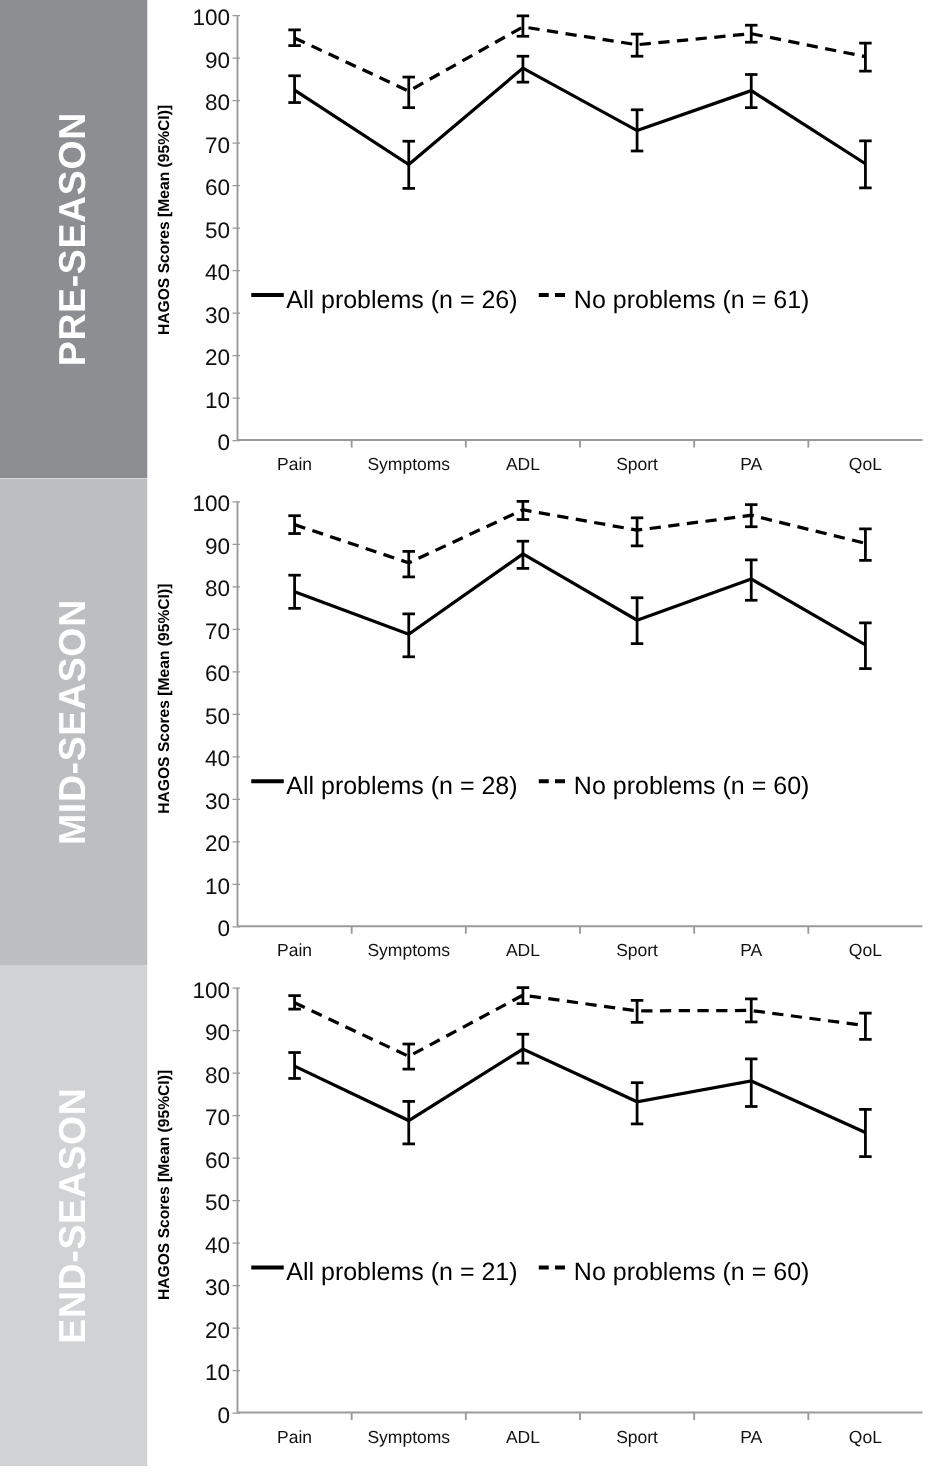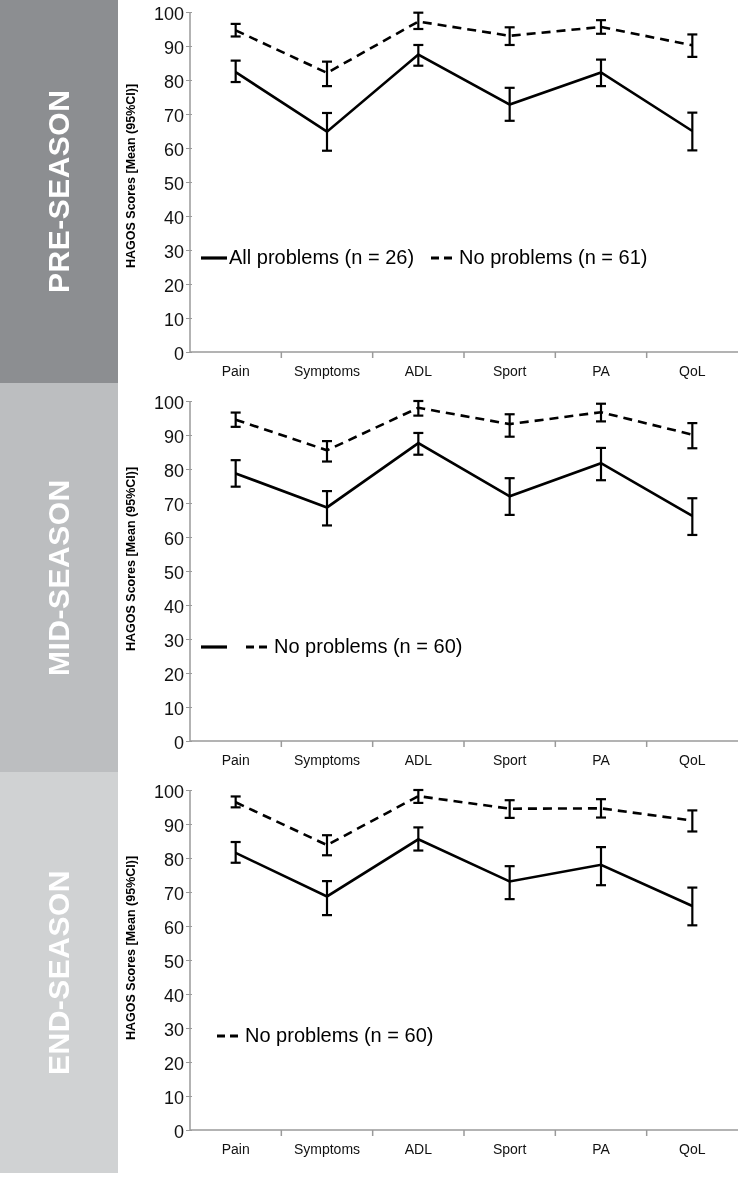--- a/index.html
+++ b/index.html
@@ -31,21 +31,21 @@
 
   svg.plot{position:absolute;left:0;top:0;}
 
   .xtick{
     position:absolute;text-align:center;font-size:14px;color:#111;
   }
   .legend{
     position:absolute;display:flex;align-items:center;
     font-size:20px;color:#000;white-space:nowrap;
   }
-  .legend .entry{display:flex;align-items:center;margin-top:17px;}
+  .legend .entry{display:flex;}
   .legend .swatch{display:inline-block;margin-right:1px;}
   .gap{display:inline-block;width:16px;}
   .seam{position:absolute;left:0;width:749px;background:#ffffff;}
 </style>
 </head>
 <body>
 
 <div class="figure">
 
   <div class="panel" id="panel0" style="height:383px;">
@@ -284,20 +284,21 @@
           <div class="xtick" style="left: 250.333px; width: 100px; top: 369px;">ADL</div>
           <div class="xtick" style="left: 341.667px; width: 100px; top: 369px;">Sport</div>
           <div class="xtick" style="left: 433px; width: 100px; top: 369px;">PA</div>
           <div class="xtick" style="left: 524.333px; width: 100px; top: 369px;">QoL</div>
         </div>
       <div class="legend" id="legend1" style="left: 82px; top: 235.2px;">
           <span class="entry">
             <svg class="swatch" width="28" height="14">
               <line x1="1" y1="7" x2="27" y2="7" stroke="#000000" stroke-width="3.2"></line>
             </svg>
+            <span>All problems (n = 28)</span>
           </span>
           <span class="gap"></span>
           <span class="entry">
             <svg class="swatch" width="28" height="14">
               <line x1="1" y1="7" x2="27" y2="7" stroke="#000000" stroke-width="3.2" stroke-dasharray="8,5"></line>
             </svg>
             <span>No problems (n = 60)</span>
           </span>
         </div>
     </div>
@@ -408,20 +409,26 @@
         </svg>
       <div class="xlabels" id="xlabels2">
           <div class="xtick" style="left: 67.6667px; width: 100px; top: 369px;">Pain</div>
           <div class="xtick" style="left: 159px; width: 100px; top: 369px;">Symptoms</div>
           <div class="xtick" style="left: 250.333px; width: 100px; top: 369px;">ADL</div>
           <div class="xtick" style="left: 341.667px; width: 100px; top: 369px;">Sport</div>
           <div class="xtick" style="left: 433px; width: 100px; top: 369px;">PA</div>
           <div class="xtick" style="left: 524.333px; width: 100px; top: 369px;">QoL</div>
         </div>
       <div class="legend" id="legend2" style="left: 82px; top: 235.2px;">
+          <span class="entry">
+            <svg class="swatch" width="28" height="14">
+              <line x1="1" y1="7" x2="27" y2="7" stroke="#000000" stroke-width="3.2"></line>
+            </svg>
+            <span>All problems (n = 21)</span>
+          </span>
           <span class="gap"></span>
           <span class="entry">
             <svg class="swatch" width="28" height="14">
               <line x1="1" y1="7" x2="27" y2="7" stroke="#000000" stroke-width="3.2" stroke-dasharray="8,5"></line>
             </svg>
             <span>No problems (n = 60)</span>
           </span>
         </div>
     </div>
   </div>

